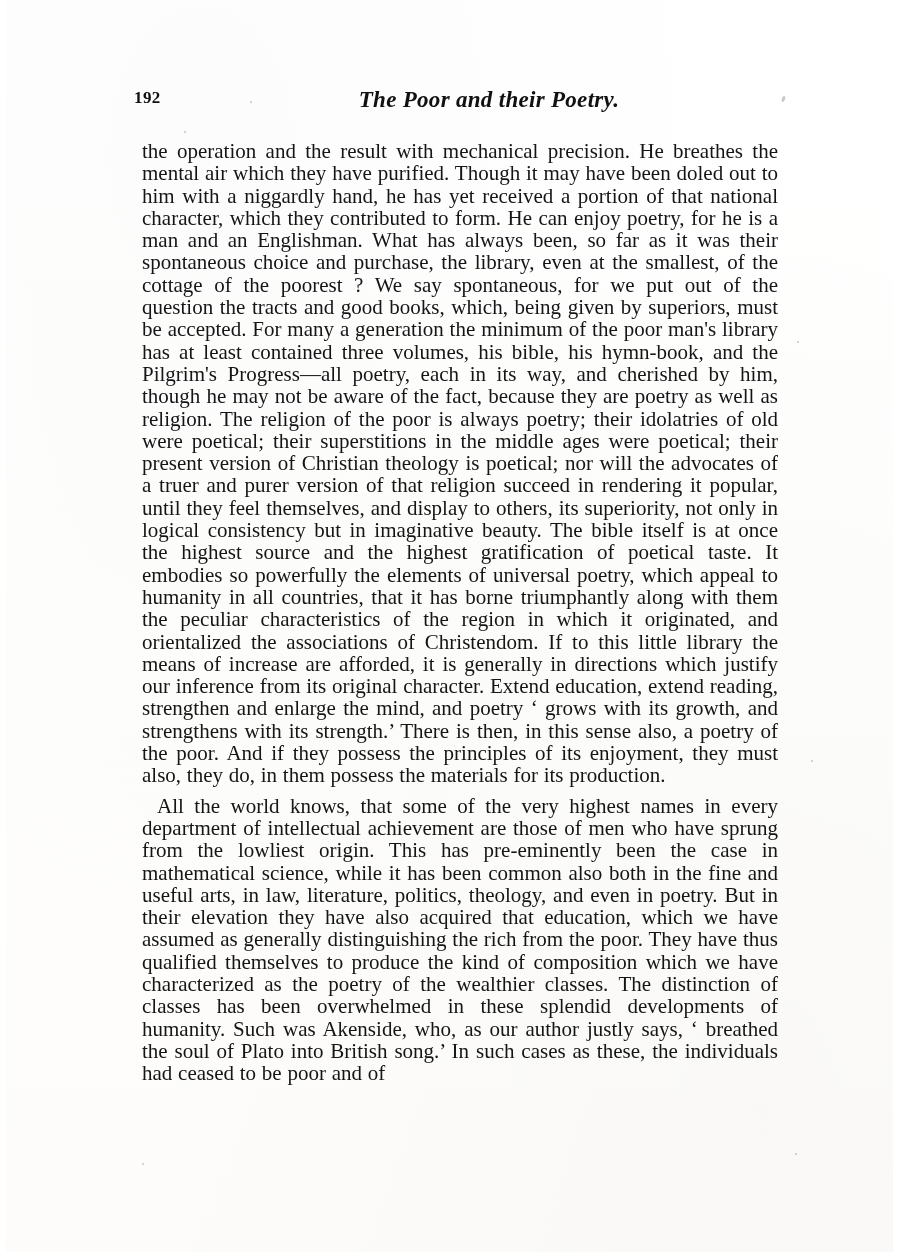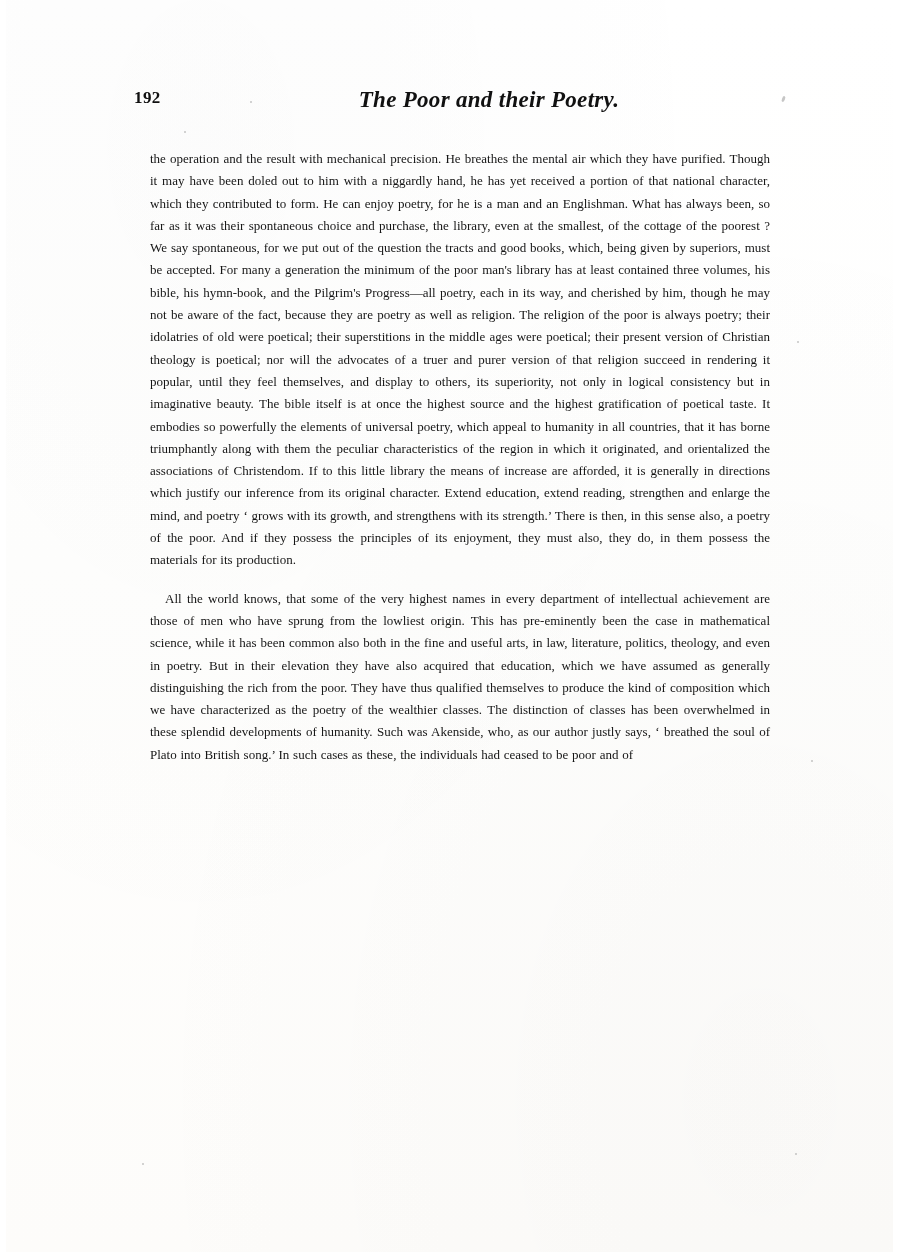--- a/index.html
+++ b/index.html
@@ -68,22 +68,22 @@
     letter-spacing: 0.3px;
     color: #111111;
     padding-left: 58px;
   }
 
   
   .body-text {
     margin-top: 2px;
   }
   .para {
-    margin: 16px;
-    font-size: 13px;
+    margin: 8px;
+    font-size: 21px;
     line-height: 22.3px;
     text-align: justify;
     text-justify: inter-word;
     word-spacing: 0.5px;
     color: #151515;
     hyphens: none;
   }
   .para.indent {
     text-indent: 15px;
   }

